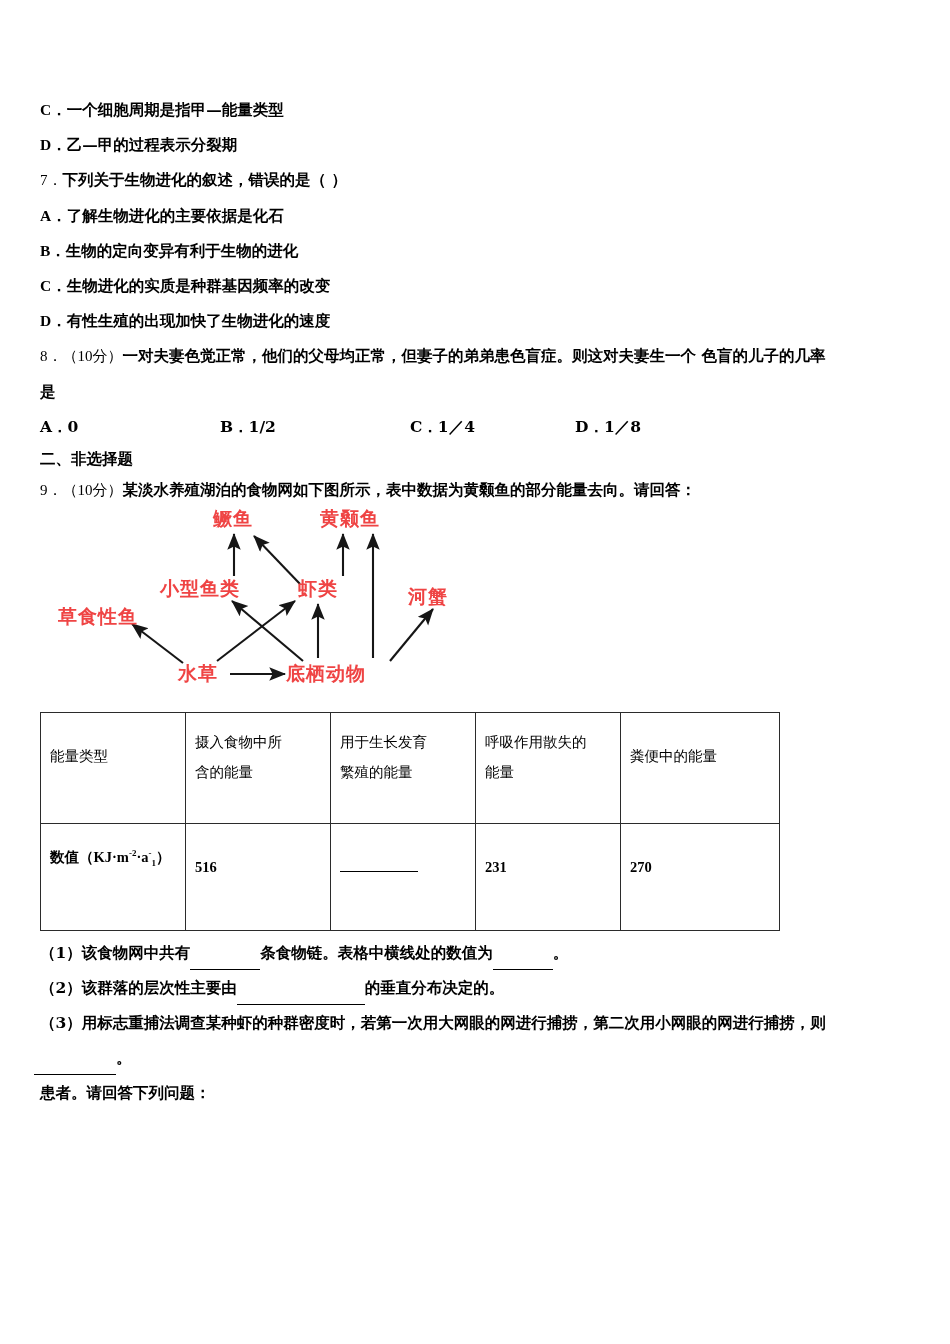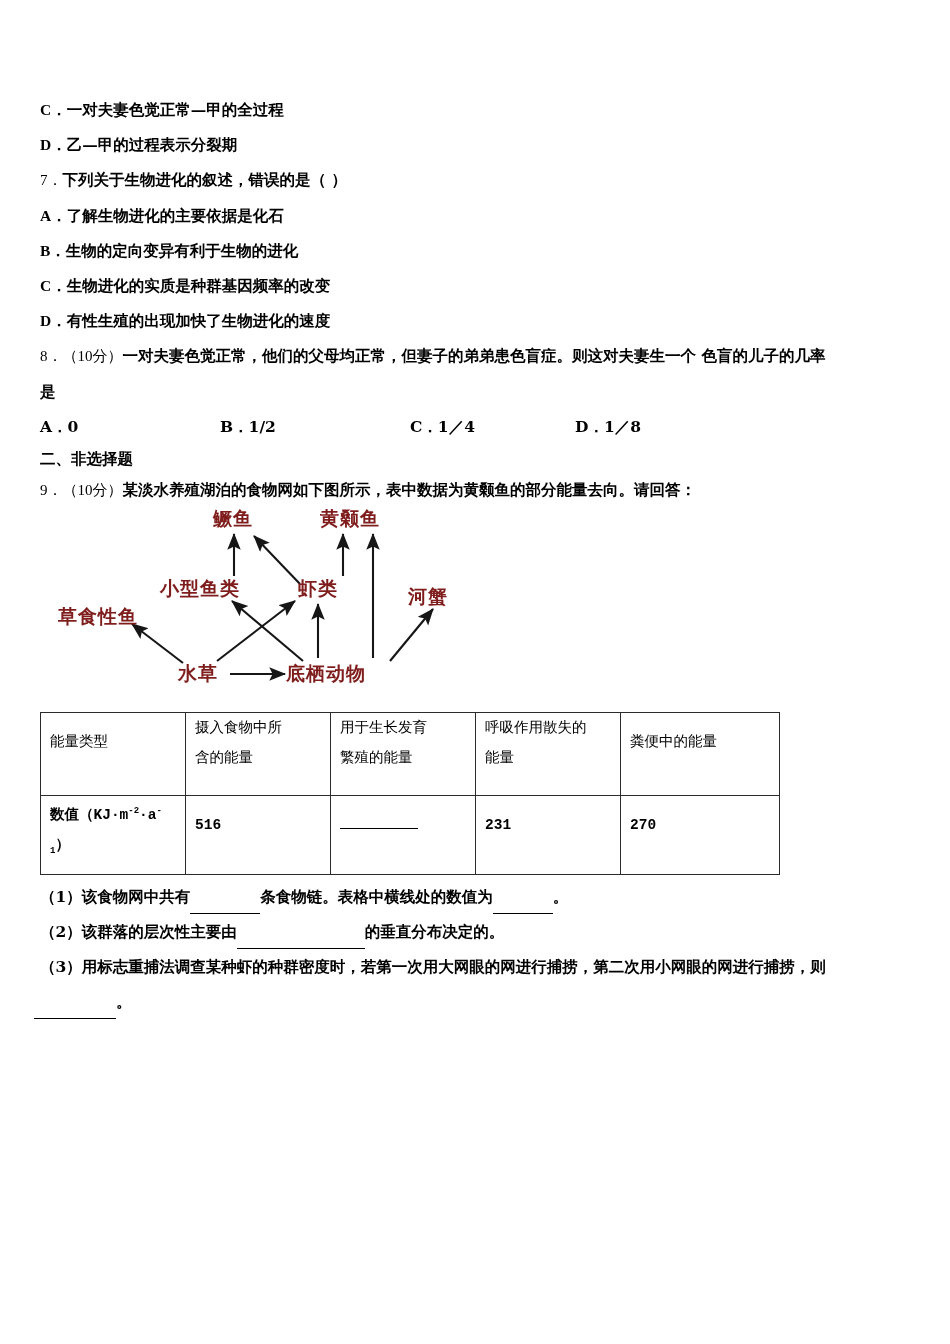--- a/index.html
+++ b/index.html
@@ -83,37 +83,37 @@
     margin-left: 10px;
   }
   .diagram svg { position: absolute; left: 0; top: 0; }
   .node {
     position: absolute;
     font-family: Liberation Sans, sans-serif;
     font-size: 19px;
     font-weight: bold;
     white-space: nowrap;
     letter-spacing: 1px;
-    color: #7f1d1d;
+    color: #ef4444;
   }
 
   
   table.energy {
     border-collapse: collapse;
     width: 672px;
     margin-top: 6px;
     table-layout: fixed;
   }
   table.energy td {
     border: 1px solid #2b2b2b;
-    padding: 0 9px;
+    padding: 14px 9px;
     vertical-align: top;
     font-size: 14.5px;
     line-height: 30px;
-    font-family: Liberation Mono, monospace;
+    font-family: Liberation Serif, serif;
   }
   table.energy tr.head td { height: 82px; }
   table.energy tr.vals td { height: 78px; }
   td.c0 { width: 126px; }
   td.c1 { width: 126px; }
   td.c2 { width: 126px; }
   td.c3 { width: 126px; }
   td.c4 { width: 140px; }
   .vcenter { display: block; padding-top: 14px; }
   .bold { font-weight: bold; }
@@ -138,21 +138,21 @@
   .u100 { width: 100px; }
   sup.s, sub.s { font-size: 0.62em; }
 </style>
 </head>
 <body>
 
 <div class="page">
   <div class="content">
 
     <div class="opt">
-      <span class="lbl">C．</span><span>一对夫妻色觉正常—甲的全过程</span>
+      <span class="lbl">C．</span><span>一个细胞周期是指甲—能量类型</span>
     </div>
     <div class="opt">
       <span class="lbl">D．</span><span>乙—甲的过程表示分裂期</span>
     </div>
 
     <div class="stem">
       <span class="qnum">7．</span><span class="qtext">下列关于生物进化的叙述，错误的是（    ）</span>
     </div>
     <div class="opt">
       <span class="lbl">A．</span><span>了解生物进化的主要依据是化石</span>
@@ -275,15 +275,18 @@
     </div>
 
     <div class="stem">
       <span>（3）</span><span>用标志重捕法调查某种虾的种群密度时，若第一次用大网眼的网进行捕捞，第二次用小网眼的网进行捕捞，则</span>
     </div>
 
     <div class="stem" style="margin-left:-6px;">
       <span class="ul u80"></span><span>。</span>
     </div>
 
+    <div class="stem">
+      <span>患者。请回答下列问题：</span>
+    </div>
 
   </div>
 </div>
 
 </body></html>

